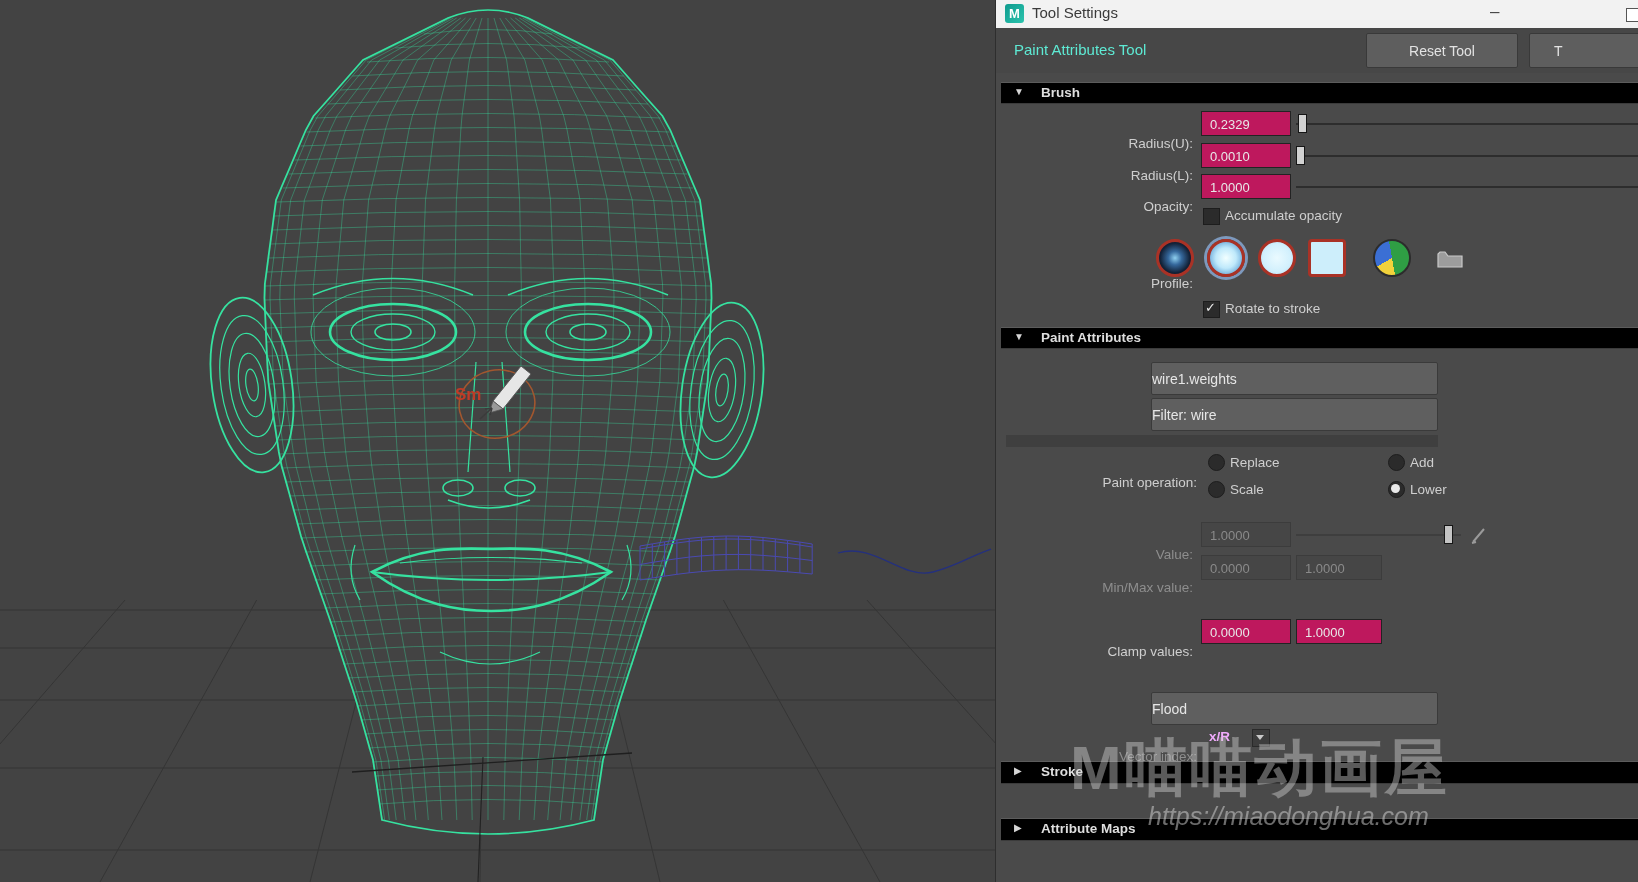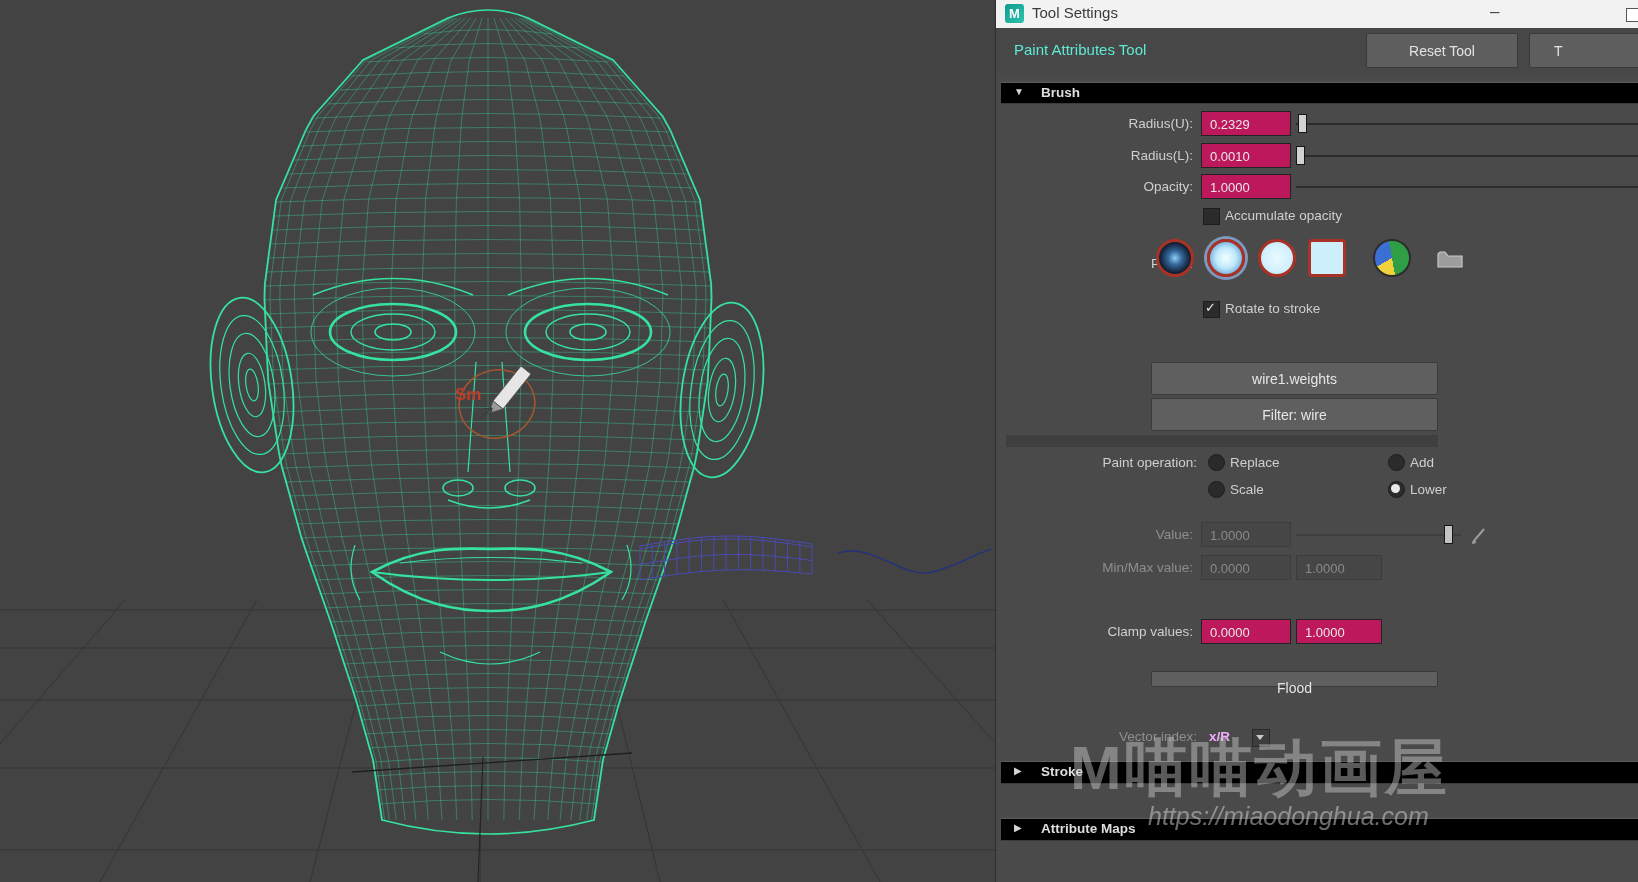--- a/index.html
+++ b/index.html
@@ -26,34 +26,34 @@
   .btn.partial{left:533px;top:5px;width:130px;height:35px;text-align:left;padding-left:24px;}
   
   .sect{position:absolute;left:5px;right:0;height:22px;background:#000000;
         border-top:1px solid #5c5c5c;border-bottom:1px solid #3b3b3b;box-sizing:border-box;}
   .tri{position:absolute;left:13px;top:3px;font-size:10px;color:#d6d6d6;}
   .tri.down::before{content:"▼";}
   .tri.right::before{content:"▶";}
   .slabel{position:absolute;left:40px;top:2px;font-size:13.5px;font-weight:bold;color:#dedede;}
   
   .row{position:absolute;left:0;right:0;height:25px;}
-  .lbl{position:absolute;left:0;width:197px;text-align:right;font-size:13.5px;color:#cfcfcf;line-height:25px;}
+  .lbl{position:absolute;left:0;width:197px;text-align:right;font-size:13.5px;color:#cfcfcf;line-height:25px;margin-top:20px;}
   .lbl.dim{color:#8e8e8e;}
   .nfield{position:absolute;width:90px;height:25px;background:#be185d;color:#e8e8e8;font-size:13px;
           line-height:25px;padding-left:8px;box-sizing:border-box;border:1px solid #232323;}
   .nfield.dim{background:#464646;color:#8a8a8a;border-color:#3c3c3c;}
   .track{position:absolute;height:2px;background:#2d2d2d;top:12px;}
   .handle{position:absolute;width:9px;height:19px;top:3px;background:#d2d2d2;border:1px solid #161616;box-sizing:border-box;}
   .checkbox{position:absolute;width:15px;height:15px;top:2px;background:#2b2b2b;border:1px solid #1d1d1d;}
   .checkbox.checked::after{content:"✓";position:absolute;left:1px;top:-2px;color:#ececec;font-size:13px;}
   .cblabel{position:absolute;font-size:13.5px;color:#cfcfcf;line-height:20px;top:0;}
   .radio{position:absolute;width:15px;height:15px;border-radius:50%;top:3px;background:#2b2b2b;border:1px solid #1d1d1d;}
   .radio.selected::after{content:"";position:absolute;left:2px;top:2px;width:9px;height:9px;border-radius:50%;background:#e9e9e9;}
   .widebtn{position:absolute;left:155px;width:287px;background:#5f5f5f;color:#e6e6e6;font-size:14px;
-           text-align:center;border:1px solid #3a3a3a;border-radius:2px;box-sizing:border-box;}
+           border:1px solid #3a3a3a;border-radius:2px;box-sizing:border-box;}
   .attrstrip{position:absolute;left:10px;top:435px;width:432px;height:12px;background:#3f3f3f;}
   
   .picon{position:absolute;width:38px;height:38px;border-radius:50%;box-sizing:border-box;top:2px;}
   .p1{background:radial-gradient(circle,#8fd0f0 0%,#35689c 30%,#132238 65%,#0c1626 100%);border:3px solid #a93226;}
   .p2{background:radial-gradient(circle,#f2ffff 0%,#bfe9fb 45%,#5d9fd4 85%);border:3px solid #a93226;
       box-shadow:0 0 0 3px #7d99bd;}
   .p3{background:radial-gradient(circle,#eafaff 0%,#d2f0fd 60%,#aadcf5 100%);border:3px solid #a93226;}
   .p4{border-radius:4px;background:#cdeefb;border:3px solid #a93226;}
   .p5{background:conic-gradient(from 40deg,#2f9e44 0 130deg,#f2d23b 130deg 200deg,#3b6fd4 200deg 310deg,#2f9e44 310deg 360deg);border:2px solid #2c2c2c;}
   .vecval{position:absolute;left:213px;font-size:13.5px;color:#f0abfc;line-height:24px;font-weight:bold;}
@@ -300,20 +300,24 @@
       <span class="picon p5" style="left:377px"></span>
       <svg style="position:absolute;left:440px;top:11px" width="28" height="22">
         <path d="M2,6 L2,19 L26,19 L26,8 L12,8 L9,4 L4,4 Z" fill="#9d9d9d" stroke="#c9c9c9" stroke-width="1.2"></path>
       </svg>
     </div>
     <div class="row" style="top:299px;height:20px">
       <span class="checkbox checked" style="left:207px"></span>
       <span class="cblabel" style="left:229px">Rotate to stroke</span>
     </div>
 
+    <div class="sect" style="top:327px">
+      <span class="tri down"></span>
+      <span class="slabel">Paint Attributes</span>
+    </div>
 
     <div class="widebtn" style="top:362px;height:33px;line-height:33px">wire1.weights</div>
     <div class="widebtn" style="top:398px;height:33px;line-height:33px">Filter: wire</div>
     <div class="attrstrip"></div>
 
     <div class="row" style="top:452px;height:22px">
       <span class="lbl" style="width:201px;line-height:22px">Paint operation:</span>
       <span class="radio" style="left:212px;top:2px"></span>
       <span class="cblabel" style="left:234px;line-height:22px">Replace</span>
       <span class="radio" style="left:392px;top:2px"></span>
@@ -339,21 +343,21 @@
       <span class="lbl dim">Min/Max value:</span>
       <span class="nfield dim" style="left:205px">0.0000</span>
       <span class="nfield dim" style="left:300px;width:86px">1.0000</span>
     </div>
     <div class="row" style="top:619px">
       <span class="lbl">Clamp values:</span>
       <span class="nfield" style="left:205px">0.0000</span>
       <span class="nfield" style="left:300px;width:86px">1.0000</span>
     </div>
 
-    <div class="widebtn" style="top:671px;height:16px;line-height:33px">Flood</div>
+    <div class="widebtn" style="top:692px;height:33px;line-height:33px">Flood</div>
 
     <div class="row" style="top:725px;height:24px">
       <span class="lbl dim" style="width:201px;line-height:24px">Vector index:</span>
       <span class="vecval">x/R</span>
       <span class="dd"></span>
     </div>
 
     <div class="sect" style="top:761px;height:23px">
       <span class="tri right"></span>
       <span class="slabel">Stroke</span>

